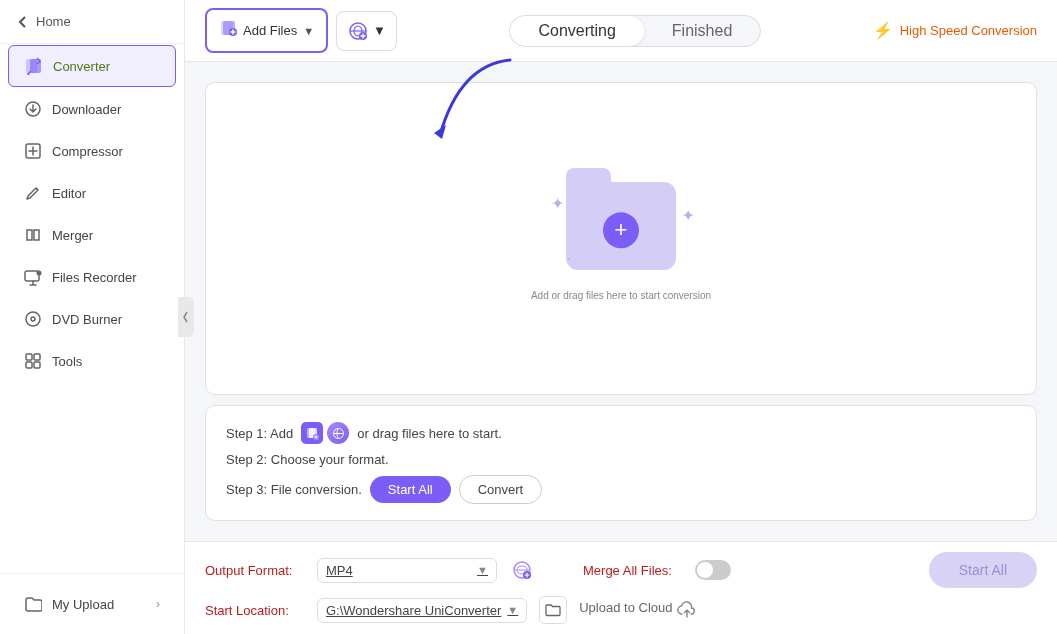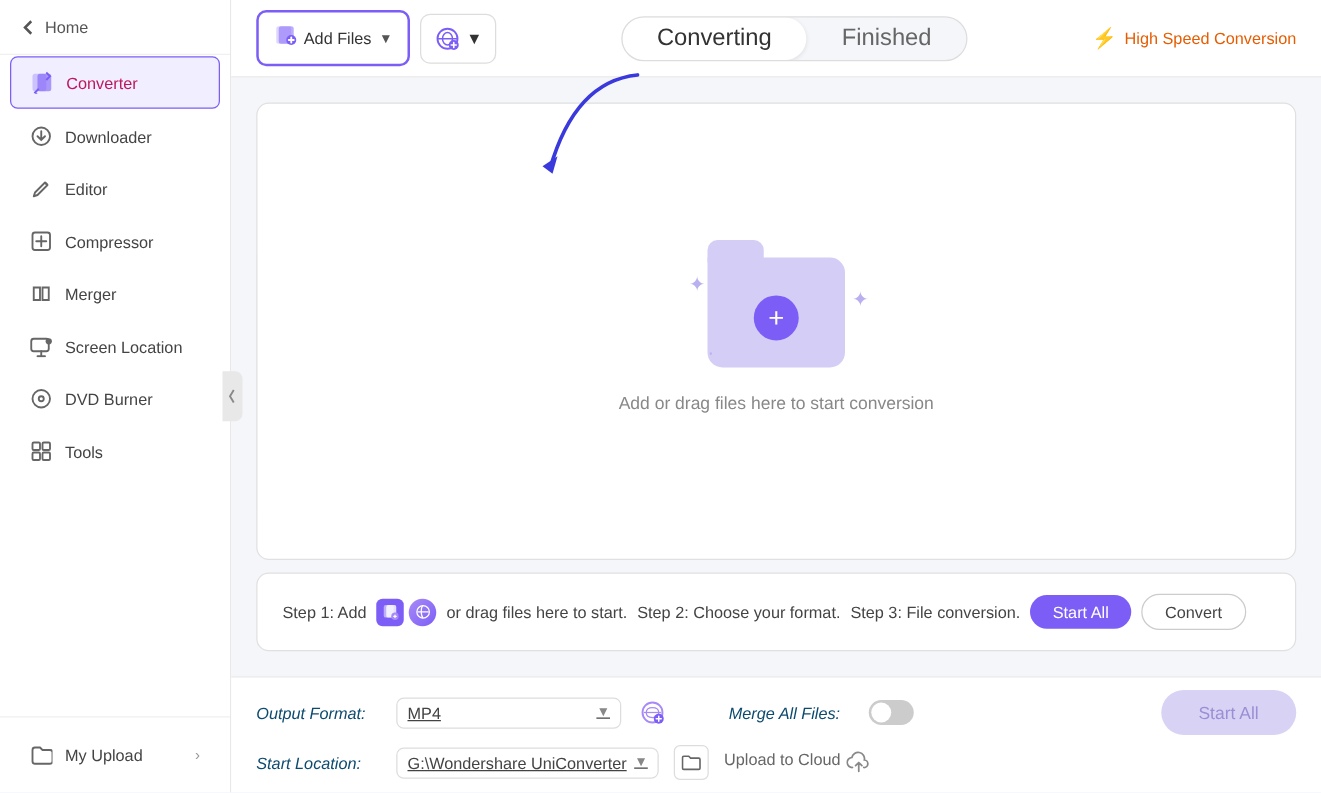--- a/index.html
+++ b/index.html
@@ -26,21 +26,21 @@
     .sidebar-item {
       display: flex; align-items: center; gap: 10px;
       padding: 11px 16px;
       font-size: 13px; color: #444;
       cursor: pointer;
       border-radius: 6px;
       margin: 1px 8px;
     }
     .sidebar-item.active {
       background: #f0eeff;
-      color: #be185d;
+      color: #4d7c0f;
       border: 1.5px solid #7c5ef7;
     }
     .sidebar-icon { width: 18px; height: 18px; display: flex; align-items: center; justify-content: center; }
     .sidebar-bottom {
       margin-top: auto;
       border-top: 1px solid #f0f0f0;
       padding: 10px 8px;
     }
     .sidebar-bottom .sidebar-item { margin: 0; }
 
@@ -108,21 +108,21 @@
     
     .tab-pills {
       display: flex;
       border: 1px solid #ddd;
       border-radius: 20px;
       overflow: hidden;
       background: #f5f6fa;
     }
     .tab-pill {
       padding: 6px 28px;
-      font-size: 19px;
+      font-size: 16px;
       cursor: pointer;
       color: #666;
       background: transparent;
       border: none;
       outline: none;
     }
     .tab-pill.active {
       background: #fff;
       color: #333;
       font-weight: 500;
@@ -200,31 +200,31 @@
       font-size: 22px;
       font-weight: 300;
     }
     
     .sparkle { position: absolute; color: #b8b0f0; font-size: 16px; }
     .sparkle-1 { top: 18px; left: -10px; }
     .sparkle-2 { top: 30px; right: -14px; }
     .sparkle-3 { bottom: 8px; left: 5px; }
 
     .dropzone-text {
-      font-size: 14px; color: #888;
+      font-size: 10px; color: #888;
     }
 
     
     .steps-area {
       background: #fff;
       border: 1px solid #e0e0e0;
       border-radius: 10px;
       padding: 16px 20px;
       display: flex;
-      flex-direction: row;
+      flex-direction: column;
       gap: 8px;
     }
     .step-row {
       display: flex; align-items: center; gap: 8px;
       font-size: 13px; color: #444;
     }
     .step-icons {
       display: flex; gap: 4px; align-items: center;
     }
     .step-icon-sm {
@@ -268,21 +268,21 @@
       border-top: 1px solid #e8e8e8;
       padding: 10px 20px;
       display: flex;
       flex-direction: column;
       gap: 8px;
     }
     .bottom-row {
       display: flex; align-items: center; gap: 12px;
       font-size: 13px; color: #444;
     }
-    .bottom-label { color: #0c4a6e; min-width: 100px; font-style: italic; }
+    .bottom-label { color: #b91c1c; min-width: 100px; }
     .select-box {
       border: 1px solid #ddd;
       border-radius: 6px;
       padding: 4px 8px;
       font-size: 13px;
       background: #fff;
       cursor: pointer;
       display: flex; align-items: center; gap: 6px;
       min-width: 180px;
       text-decoration: underline;
@@ -358,56 +358,56 @@
         <circle cx="9" cy="9" r="7" stroke="#666" stroke-width="1.5"></circle>
         <path d="M9 5v6M6 9l3 3 3-3" stroke="#666" stroke-width="1.5" stroke-linecap="round"></path>
       </svg>
     </span>
     <span>Downloader</span>
   </div>
 
   <div class="sidebar-item">
     <span class="sidebar-icon">
       <svg viewBox="0 0 18 18" fill="none" width="18" height="18">
+        <rect x="2" y="2" width="14" height="14" rx="2" stroke="#666" stroke-width="1.5"></rect>
+        <path d="M5 9h8M9 5v8" stroke="#666" stroke-width="1.5" stroke-linecap="round"></path>
+      </svg>
+    </span>
+    <span>Compressor</span>
+  </div>
+
+  <div class="sidebar-item">
+    <span class="sidebar-icon">
+      <svg viewBox="0 0 18 18" fill="none" width="18" height="18">
         <path d="M3 15l3-1 8-8-2-2-8 8-1 3z" stroke="#666" stroke-width="1.5" stroke-linejoin="round"></path>
         <path d="M12 4l2 2" stroke="#666" stroke-width="1.5"></path>
       </svg>
     </span>
     <span>Editor</span>
-  </div>
-
-  <div class="sidebar-item">
-    <span class="sidebar-icon">
-      <svg viewBox="0 0 18 18" fill="none" width="18" height="18">
-        <rect x="2" y="2" width="14" height="14" rx="2" stroke="#666" stroke-width="1.5"></rect>
-        <path d="M5 9h8M9 5v8" stroke="#666" stroke-width="1.5" stroke-linecap="round"></path>
-      </svg>
-    </span>
-    <span>Compressor</span>
   </div>
 
   <div class="sidebar-item">
     <span class="sidebar-icon">
       <svg viewBox="0 0 18 18" fill="none" width="18" height="18">
         <path d="M3 4h5v10H3z" stroke="#666" stroke-width="1.5" rx="1"></path>
         <path d="M10 4h5v10h-5z" stroke="#666" stroke-width="1.5" rx="1"></path>
       </svg>
     </span>
     <span>Merger</span>
   </div>
 
   <div class="sidebar-item">
     <span class="sidebar-icon">
       <svg viewBox="0 0 18 18" fill="none" width="18" height="18">
         <rect x="1" y="3" width="14" height="10" rx="2" stroke="#666" stroke-width="1.5"></rect>
         <path d="M6 17h6M9 13v4" stroke="#666" stroke-width="1.5" stroke-linecap="round"></path>
         <circle cx="15" cy="5" r="2.5" fill="#666"></circle>
       </svg>
     </span>
-    <span>Screen Location</span>
+    <span>Files Recorder</span>
   </div>
 
   <div class="sidebar-item">
     <span class="sidebar-icon">
       <svg viewBox="0 0 18 18" fill="none" width="18" height="18">
         <circle cx="9" cy="9" r="7" stroke="#666" stroke-width="1.5"></circle>
         <circle cx="9" cy="9" r="2" stroke="#666" stroke-width="1.5"></circle>
       </svg>
     </span>
     <span>DVD Burner</span>

